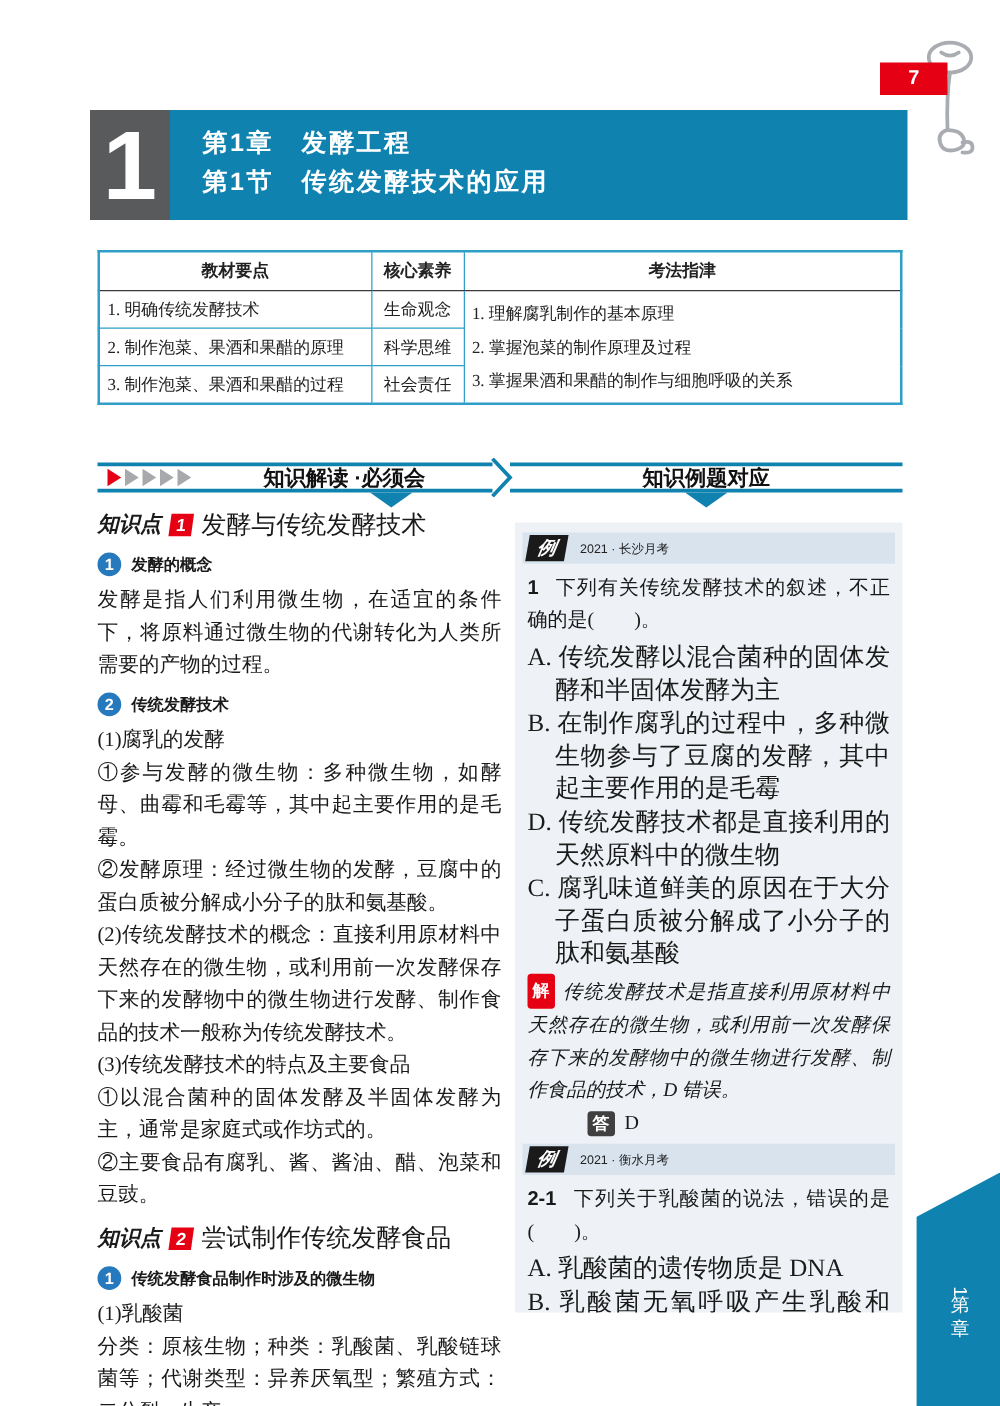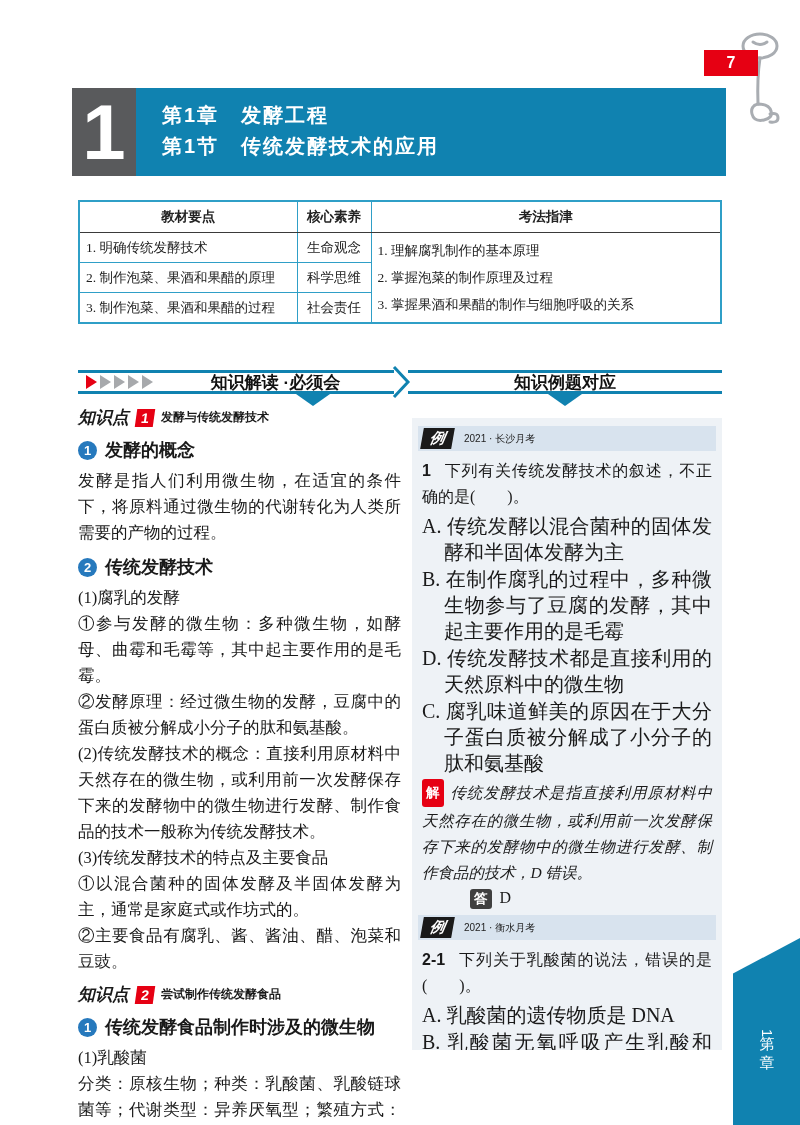--- a/index.html
+++ b/index.html
@@ -50,25 +50,25 @@
   .chevron{position:absolute;left:314px;top:-4px;}
   .tri-down{position:absolute;top:24px;width:0;height:0;border-left:17px solid transparent;border-right:17px solid transparent;border-top:12px solid #1082b0;}
   .tri-down.l{left:218px;} .tri-down.r{left:470px;}
 
   
   .left-col{position:absolute;left:78px;top:404px;width:323px;}
   .kp-head{display:flex;align-items:center;gap:7px;margin:2px 0 6px 0;}
   .kp-label{font-family:"Liberation Sans",sans-serif;font-weight:bold;font-style:italic;font-size:17px;}
   .kp-num{background:#e60013;color:#fff;font-family:"Liberation Sans",sans-serif;font-weight:bold;
     font-size:14px;width:18px;height:18px;display:flex;align-items:center;justify-content:center;transform:skewX(-8deg);}
-  .kp-title{font-family:"Liberation Sans",sans-serif;font-weight:bold;font-size:12px;text-align:center;}
+  .kp-title{font-family:"Liberation Sans",sans-serif;font-weight:normal;font-size:20px;text-align:center;}
   .sub-head{display:flex;align-items:center;gap:8px;margin:9px 0 6px 0;}
   .circ-num{background:#2679bd;color:#fff;border-radius:50%;width:19px;height:19px;flex:0 0 19px;
     display:flex;align-items:center;justify-content:center;font-family:"Liberation Sans",sans-serif;font-weight:bold;font-size:13px;}
-  .sub-title{font-family:Liberation Mono, monospace;font-weight:bold;font-size:18px;}
+  .sub-title{font-family:Liberation Mono, monospace;font-weight:bold;font-size:13px;}
   .left-col p{margin:0;font-size:16.5px;line-height:26px;text-align:justify;}
 
   
   .right-col{position:absolute;left:412px;top:418px;width:310px;height:632px;
     background:#eef2f6;box-sizing:border-box;padding:8px 10px;overflow:hidden;}
   .ex-head{background:#d8e3ee;height:25px;display:flex;align-items:center;margin:0 -4px 7px -4px;padding-left:4px;}
   .tag-li{background:#1a1a1a;color:#fff;font-family:"Liberation Sans",sans-serif;font-weight:bold;font-style:italic;
     font-size:15px;padding:1px 8px;transform:skewX(-10deg);margin-right:11px;}
   .ex-src{font-family:"Liberation Sans",sans-serif;font-size:10px;color:#222;}
   .q{font-size:16px;line-height:26px;margin:0 0 3px 0;text-align:justify;}

